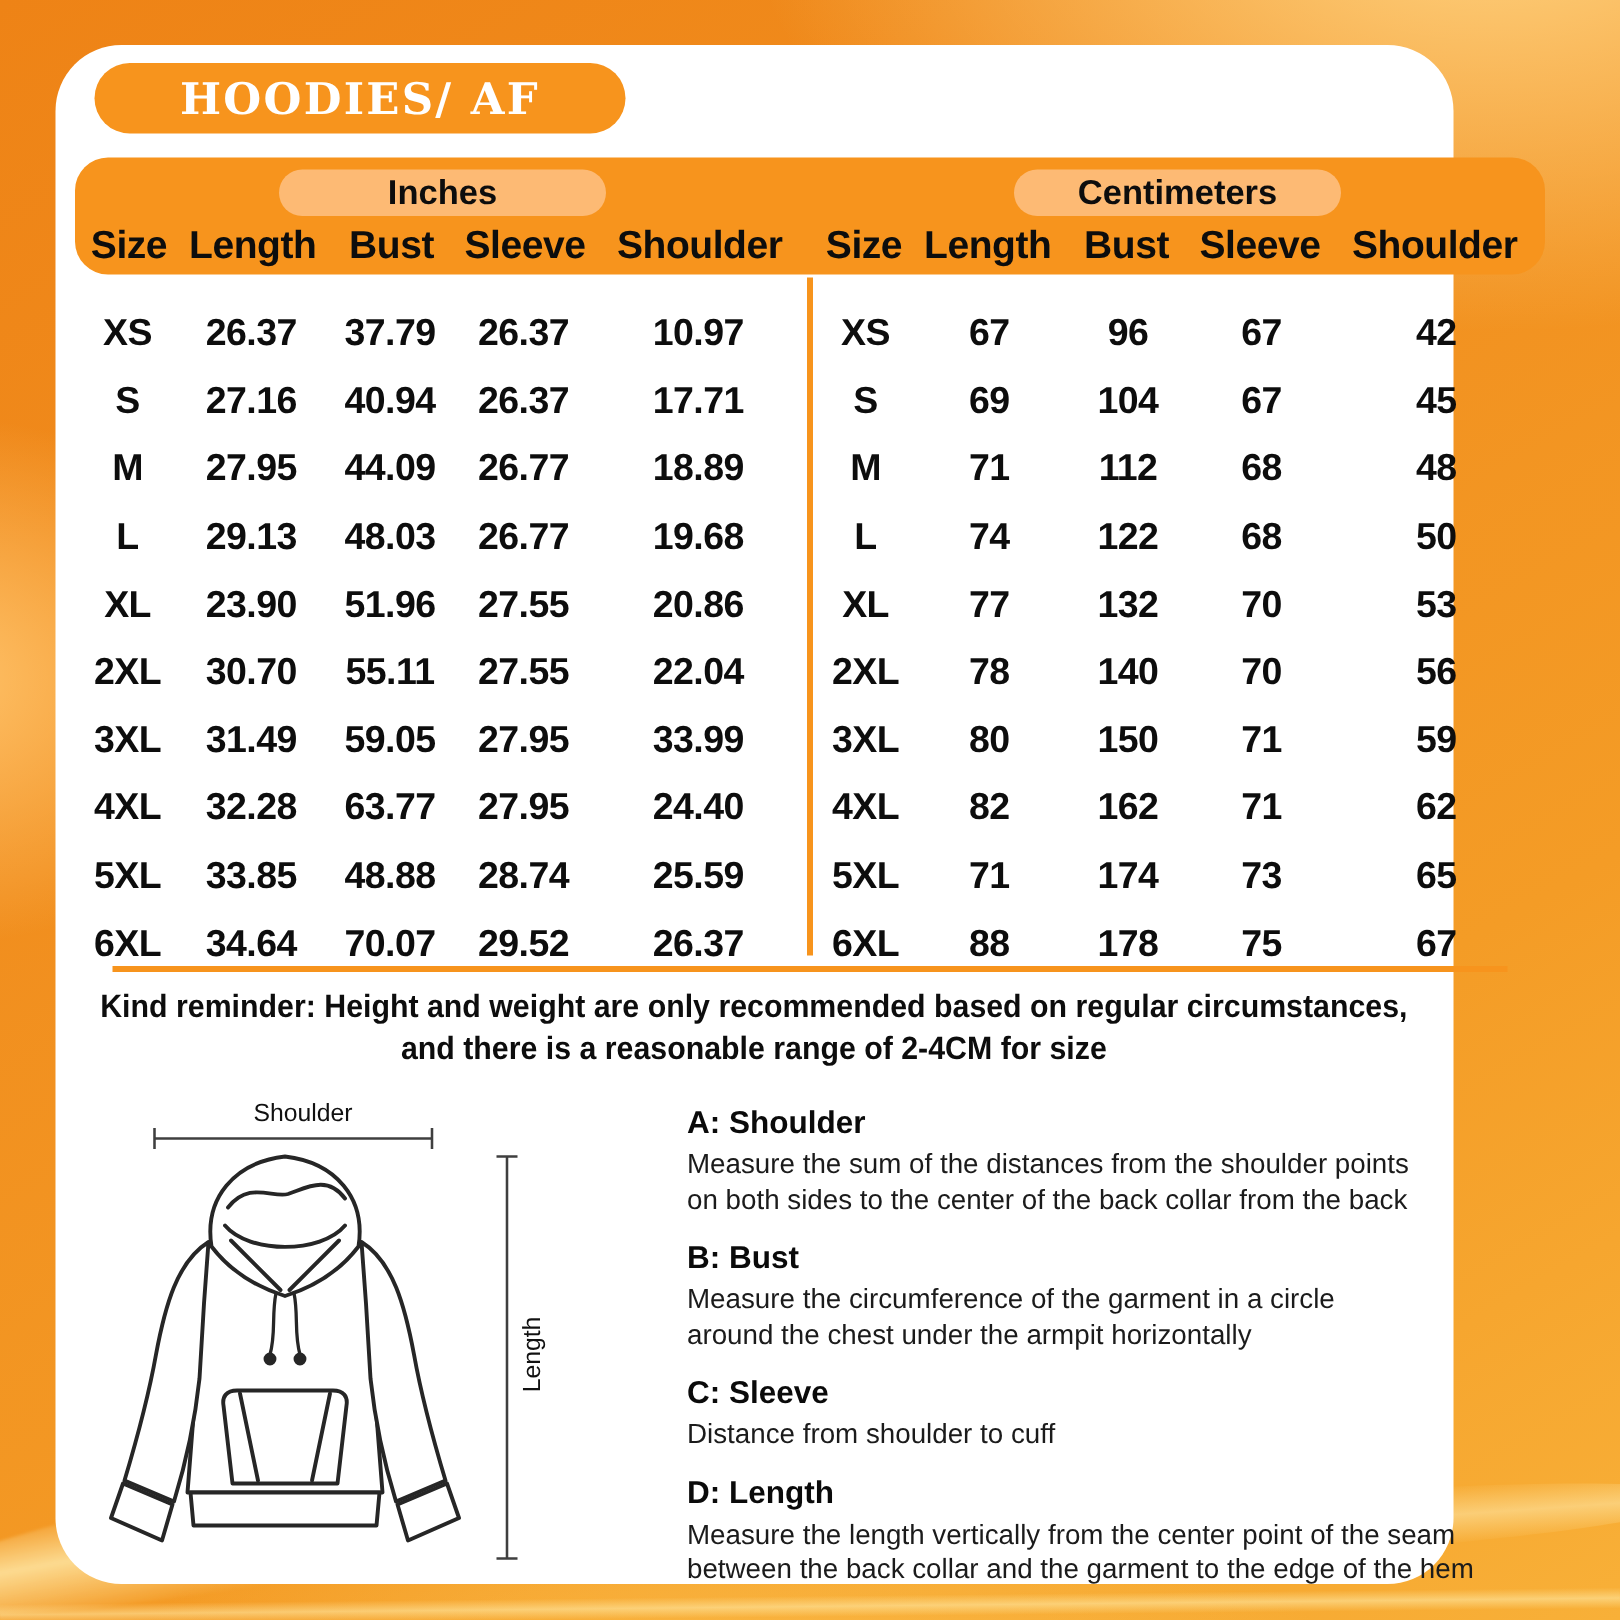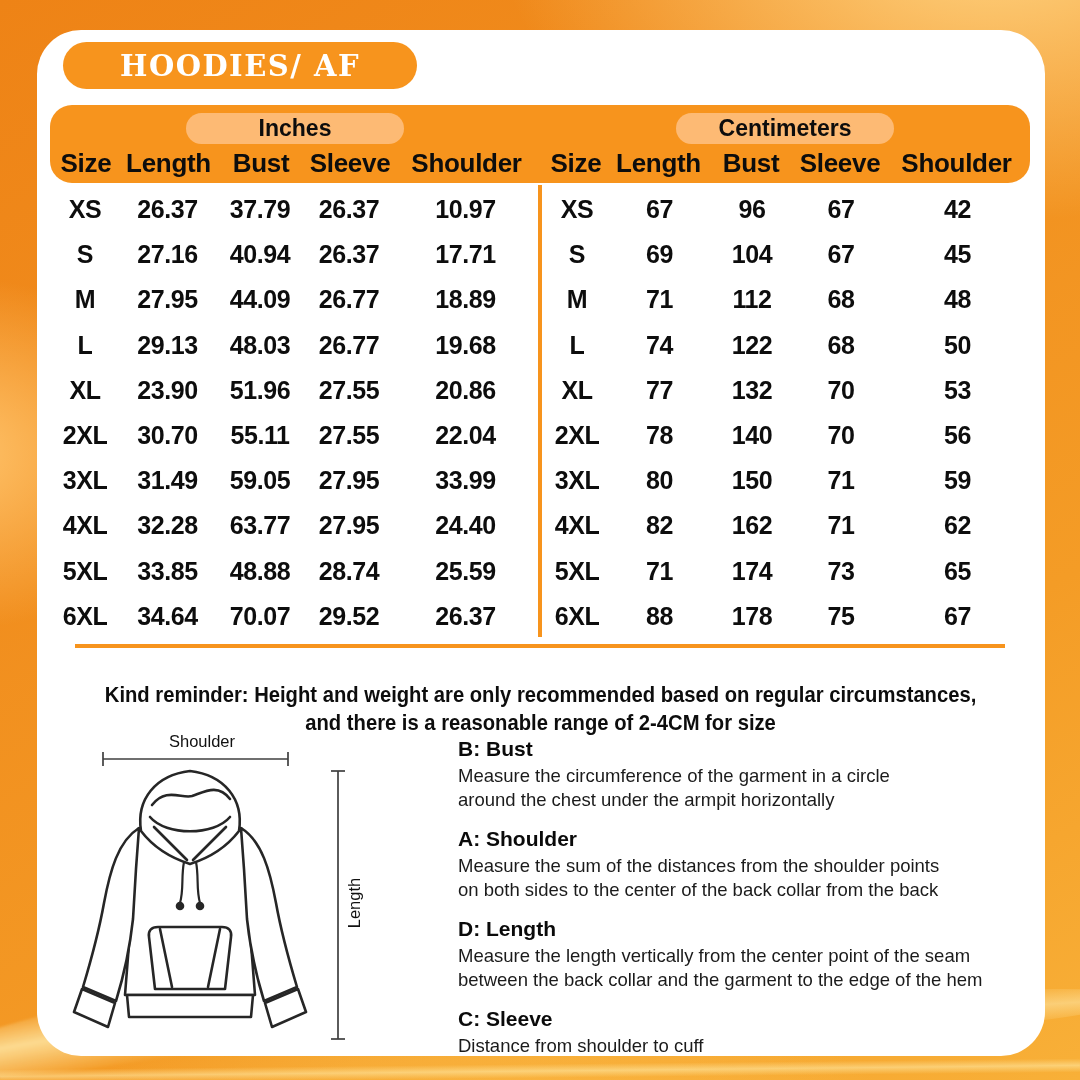--- a/index.html
+++ b/index.html
@@ -18,49 +18,49 @@
       border-radius:50%;filter:blur(1px);}
   .s2{left:0;bottom:2px;width:1080px;height:14px;
       background:linear-gradient(180deg,rgba(255,238,170,0) 0%,rgba(255,236,170,.55) 50%,rgba(255,238,170,0) 100%);
       transform:rotate(-.6deg);}
   .s3{right:-60px;bottom:44px;width:520px;height:40px;transform:rotate(-4deg);
       background:linear-gradient(180deg,rgba(255,244,200,0) 0%,rgba(255,240,185,.5) 50%,rgba(255,244,200,0) 100%);
       border-radius:50%;}
 
   :root{--accent:#F7941D;--ink:#0d0d0d;}
 
-  .card{position:absolute;left:37px;top:30px;width:1008px;height:1026px;
+  .card{position:absolute;left:37px;top:30px;width:932px;height:1026px;
         background:#ffffff;border-radius:44px;}
 
   .title-pill{position:absolute;left:26px;top:12px;width:354px;height:47px;
       background:var(--accent);border-radius:24px;display:flex;align-items:center;justify-content:center;}
   .title-pill span{color:#fff;font-family:"DejaVu Serif", serif;font-weight:bold;
       font-size:29px;letter-spacing:1.5px;}
 
   .band{position:absolute;left:13px;top:75px;width:980px;height:78px;
         background:var(--accent);border-radius:22px;display:flex;}
   .band-half{width:490px;position:relative;}
   .unit-pill{position:absolute;top:8px;left:50%;transform:translateX(-50%);
       width:218px;height:31px;background:#fdba74;border-radius:16px;
       display:flex;align-items:center;justify-content:center;
       font-size:23px;font-weight:bold;color:var(--ink);}
   .cols{position:absolute;top:43px;left:1px;width:488px;display:grid;
         grid-template-columns:70px 95px 90px 88px 145px;}
   .cols span{text-align:center;font-weight:bold;font-size:26px;color:var(--ink);letter-spacing:-.3px;}
 
-  .rows{position:absolute;top:157px;height:452px;width:488px;
+  .rows{position:absolute;top:170px;height:452px;width:488px;
         display:flex;flex-direction:column;justify-content:space-around;}
   .rows-inches{left:13px;} .rows-cm{left:505px;}
   .size-row{display:grid;grid-template-columns:70px 95px 90px 88px 145px;align-items:center;}
   .size-row span{text-align:center;font-weight:bold;font-size:25px;color:var(--ink);letter-spacing:-.4px;}
 
   .vdivider{position:absolute;left:501px;top:155px;width:4px;height:452px;background:var(--accent);}
   .hdivider{position:absolute;left:38px;top:614px;width:930px;height:4px;background:var(--accent);}
 
-  .reminder{position:absolute;left:0;top:627px;width:100%;text-align:center;margin-top:24px;}
+  .reminder{position:absolute;left:0;top:627px;width:100%;text-align:center;}
   .reminder div{display:inline-block;transform:scaleX(.94);transform-origin:50% 50%;
       font-weight:bold;font-size:21.5px;line-height:28px;color:var(--ink);}
 
   .hoodie-wrap{position:absolute;left:31px;top:701px;width:380px;height:320px;}
   .defs{position:absolute;left:421px;top:707px;width:568px;}
   .def-block{margin-bottom:16px;}
   .def-h{font-size:21px;font-weight:bold;color:#0a0a0a;margin-bottom:3px;}
   .def-b{font-size:18.5px;line-height:23.5px;color:#1b1b1b;white-space:pre-line;}
 
   svg text{font-family:"Liberation Sans", sans-serif;}
@@ -291,33 +291,33 @@
         <path d="M 116 121 C 113 136 116 148 112 162" fill="none" stroke-width="2.2"></path>
         <path d="M 128 121 C 131 136 128 148 132 162" fill="none" stroke-width="2.2"></path>
         <circle cx="112" cy="165" r="3" fill="#262626"></circle>
         <circle cx="132" cy="165" r="3" fill="#262626"></circle>
       </g>
     </svg>
   </div>
 
   <div class="defs">
       <div class="def-block">
+        <div class="def-h">A: Shoulder</div>
+        <div class="def-b">Measure the sum of the distances from the shoulder points
+on both sides to the center of the back collar from the back</div>
+      </div>
+      <div class="def-block">
         <div class="def-h">B: Bust</div>
         <div class="def-b">Measure the circumference of the garment in a circle
 around the chest under the armpit horizontally</div>
       </div>
       <div class="def-block">
-        <div class="def-h">A: Shoulder</div>
-        <div class="def-b">Measure the sum of the distances from the shoulder points
-on both sides to the center of the back collar from the back</div>
+        <div class="def-h">C: Sleeve</div>
+        <div class="def-b">Distance from shoulder to cuff</div>
       </div>
       <div class="def-block">
         <div class="def-h">D: Length</div>
         <div class="def-b">Measure the length vertically from the center point of the seam
 between the back collar and the garment to the edge of the hem</div>
       </div>
-      <div class="def-block">
-        <div class="def-h">C: Sleeve</div>
-        <div class="def-b">Distance from shoulder to cuff</div>
-      </div>
     </div>
 
 </div>
 
 </body></html>

